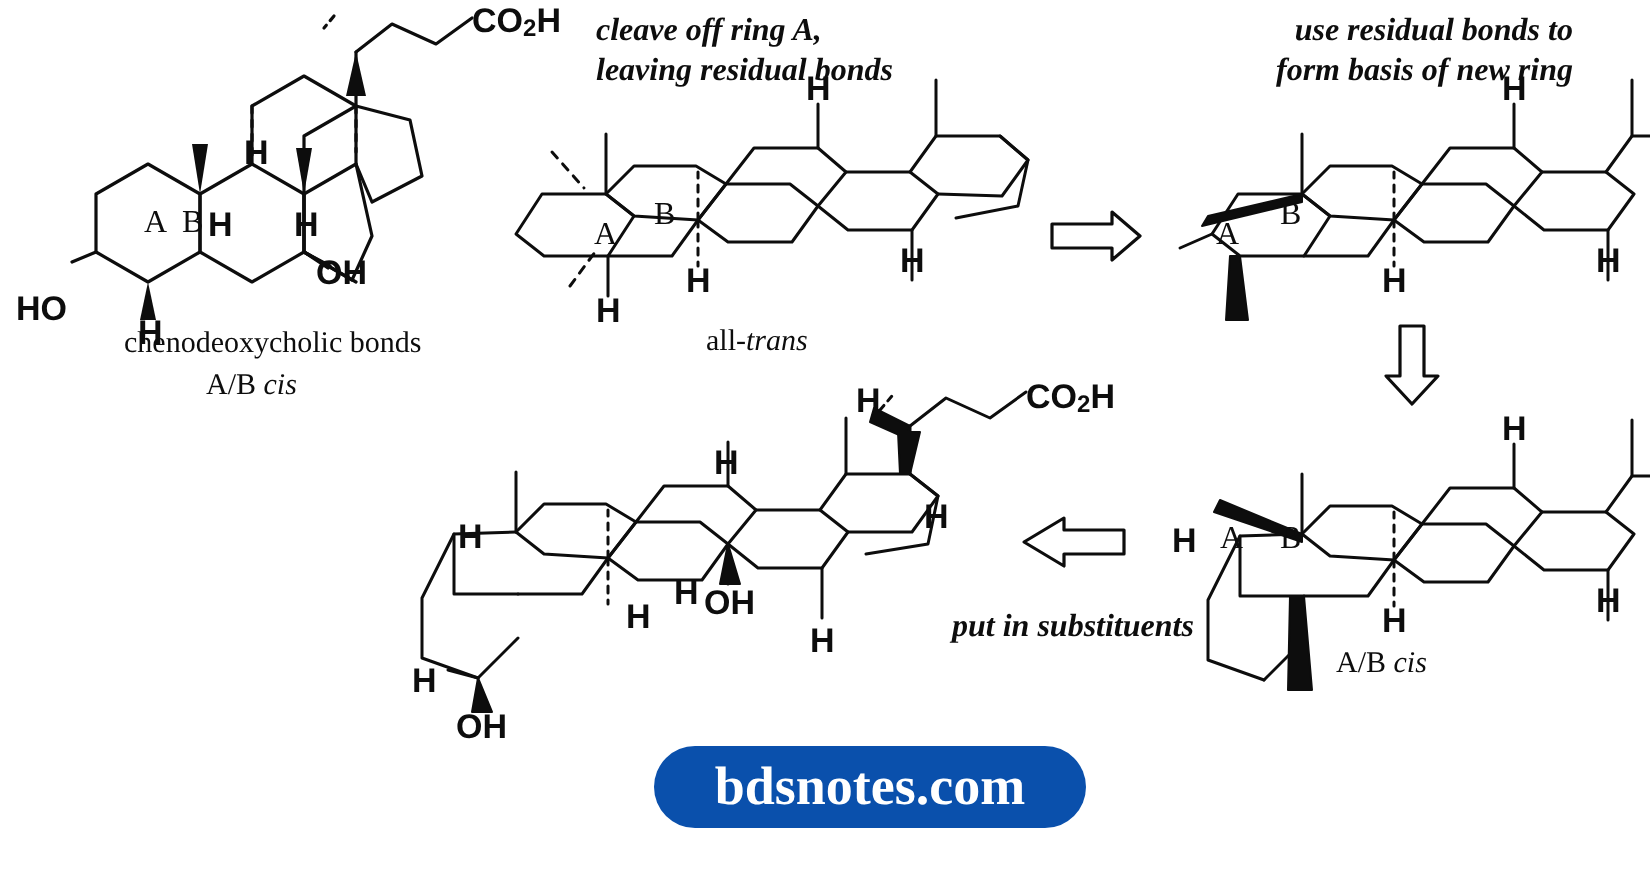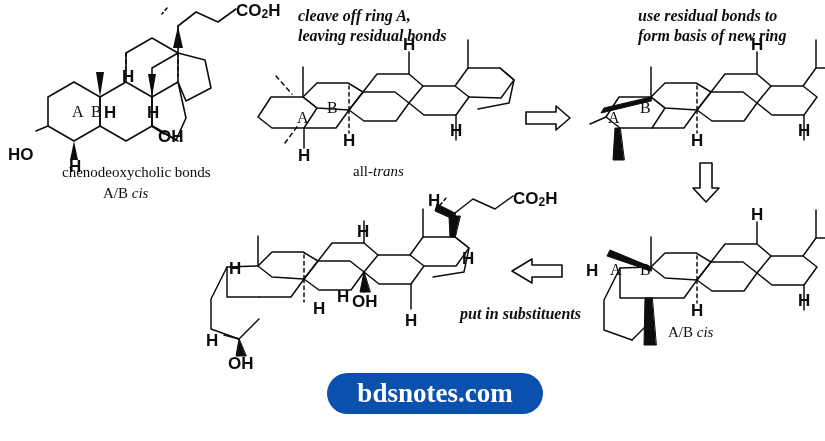--- a/index.html
+++ b/index.html
@@ -240,26 +240,26 @@
   <span class="lbl atom" style="left:357px;top:223px;">H</span>
   <span class="lbl atom" style="left:405px;top:312px;">H</span>
   <span class="lbl atom" style="left:428px;top:192px;">H</span>
   <span class="lbl atom" style="left:462px;top:250px;">H</span>
 
   <div class="lbl note" style="left:298px;top:6px;">
     <div>cleave off ring A,</div>
     <div>leaving residual bonds</div>
   </div>
 
-  <div class="lbl note" style="left:638px;top:6px;">
+  <div class="lbl note" style="left:638px;top:6px;text-align:right;">
     <div>use residual bonds to</div>
     <div>form basis of new ring</div>
   </div>
 
-  <div class="lbl note" style="left:460px;top:304px;text-align:center;">
+  <div class="lbl note" style="left:476px;top:304px;text-align:center;">
     <div>put in substituents</div>
   </div>
 
   <div class="wm" style="left: 327px; top: 373px; width: 216px; height: 41px; font-size: 27px; background: rgb(10, 80, 172); color: rgb(255, 255, 255);">
     <span>bdsnotes.com</span>
   </div>
 
 </div>
 
 </body></html>

